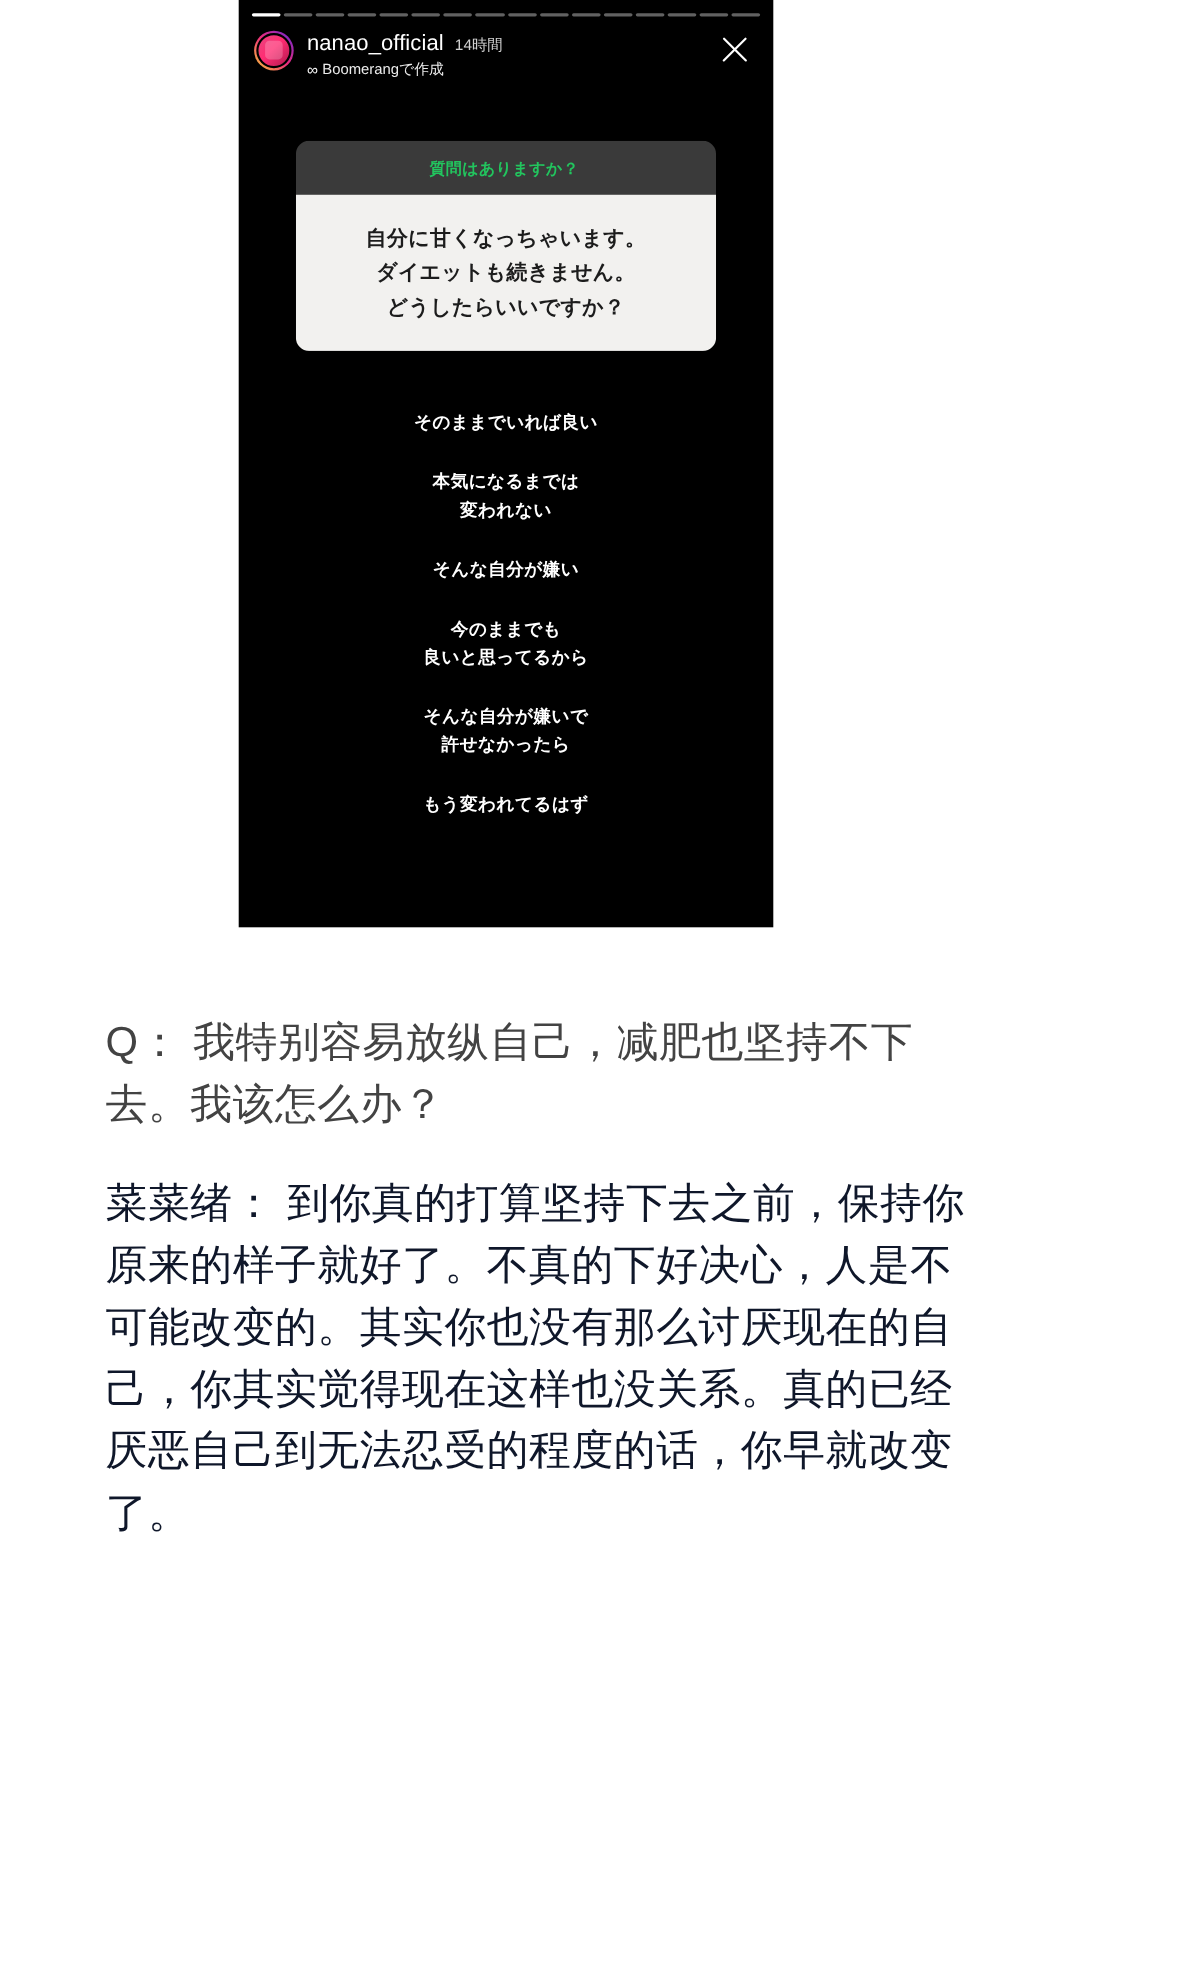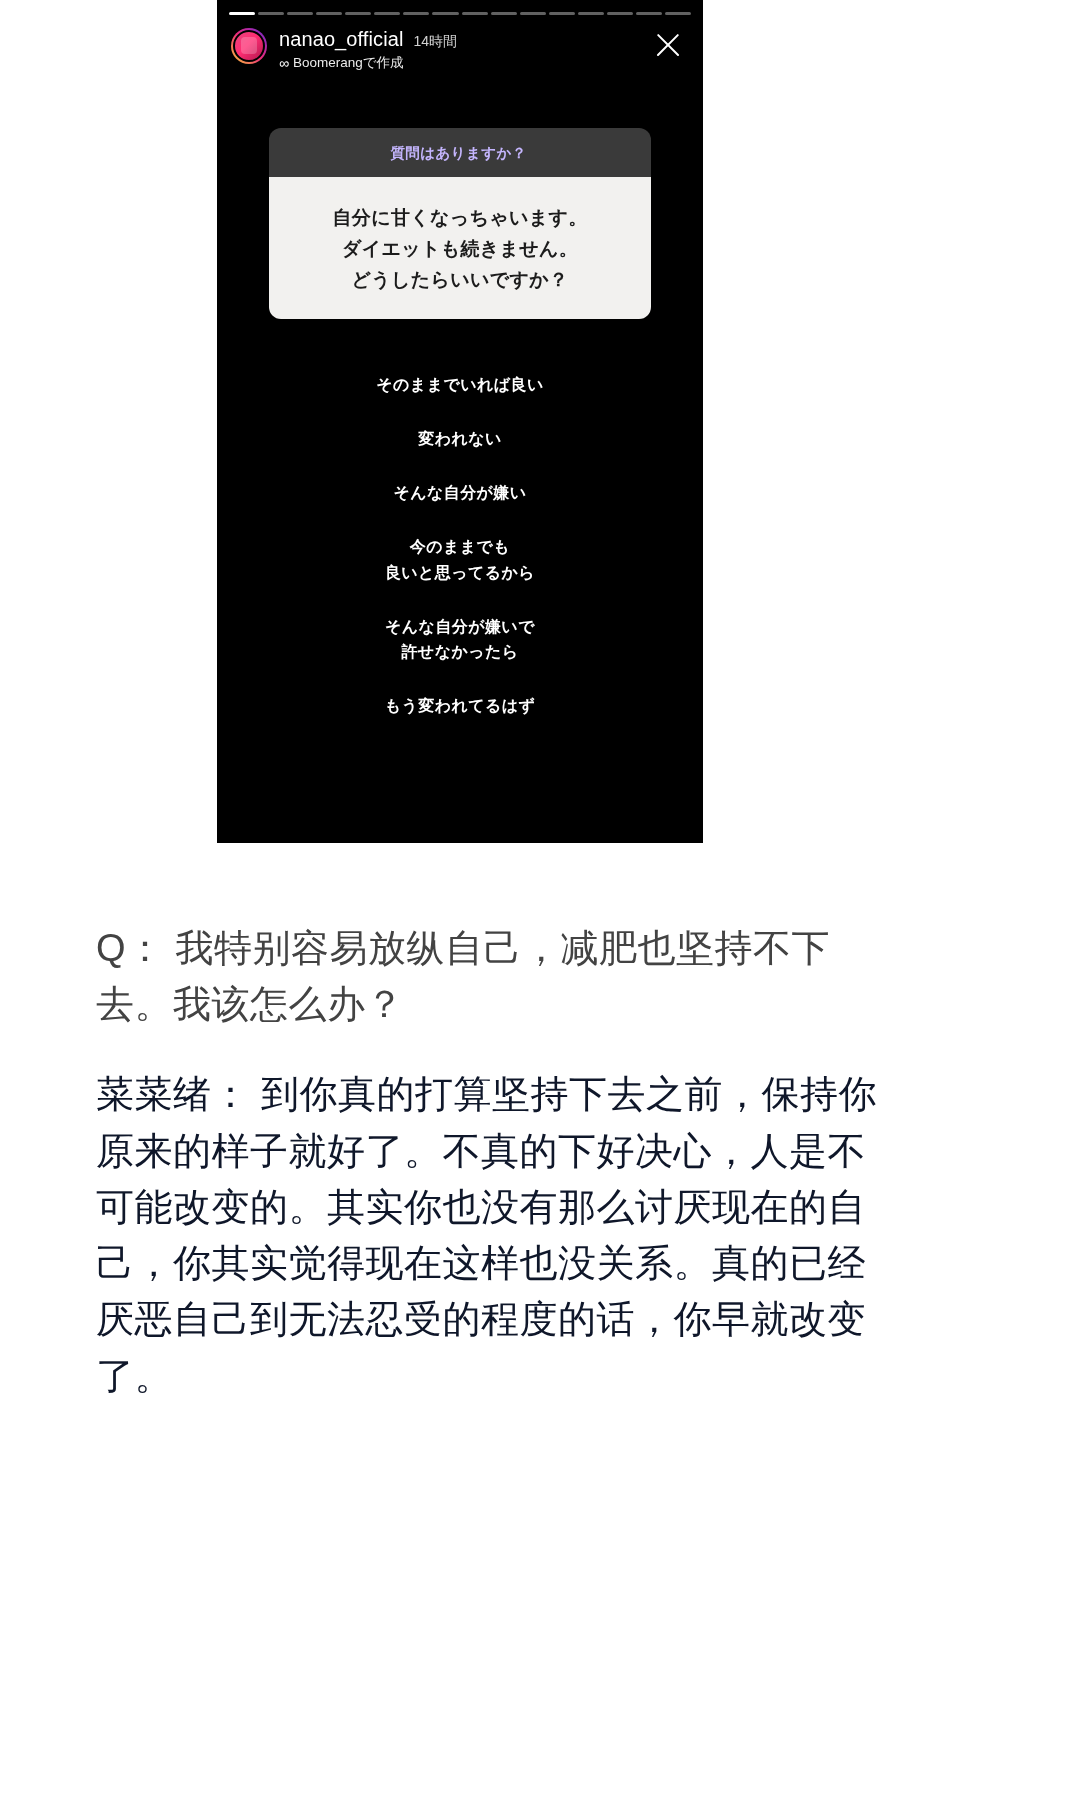--- a/index.html
+++ b/index.html
@@ -145,21 +145,21 @@
     position: absolute;
     left: 52px;
     top: 128px;
     width: 382px;
     border-radius: 12px;
     overflow: hidden;
     box-shadow: 0 2px 10px rgba(0,0,0,0.4);
   }
   .q-card-head {
     background: #3a3a3a;
-    color: #c4b5fd;
+    color: #22c55e;
     font-size: 14.5px;
     font-weight: bold;
     text-align: center;
     padding: 16px 10px 14px 7px;
     letter-spacing: 0.4px;
   }
   .q-card-body {
     background: #f2f1ef;
     color: #1c1c1c;
     text-align: center;
@@ -261,20 +261,21 @@
         <div>ダイエットも続きません。</div>
         <div>どうしたらいいですか？</div>
       </div>
   </div>
 
   <div class="answer-block">
       <div class="answer-group">
         <div>そのままでいれば良い</div>
       </div>
       <div class="answer-group">
+        <div>本気になるまでは</div>
         <div>変われない</div>
       </div>
       <div class="answer-group">
         <div>そんな自分が嫌い</div>
       </div>
       <div class="answer-group">
         <div>今のままでも</div>
         <div>良いと思ってるから</div>
       </div>
       <div class="answer-group">

